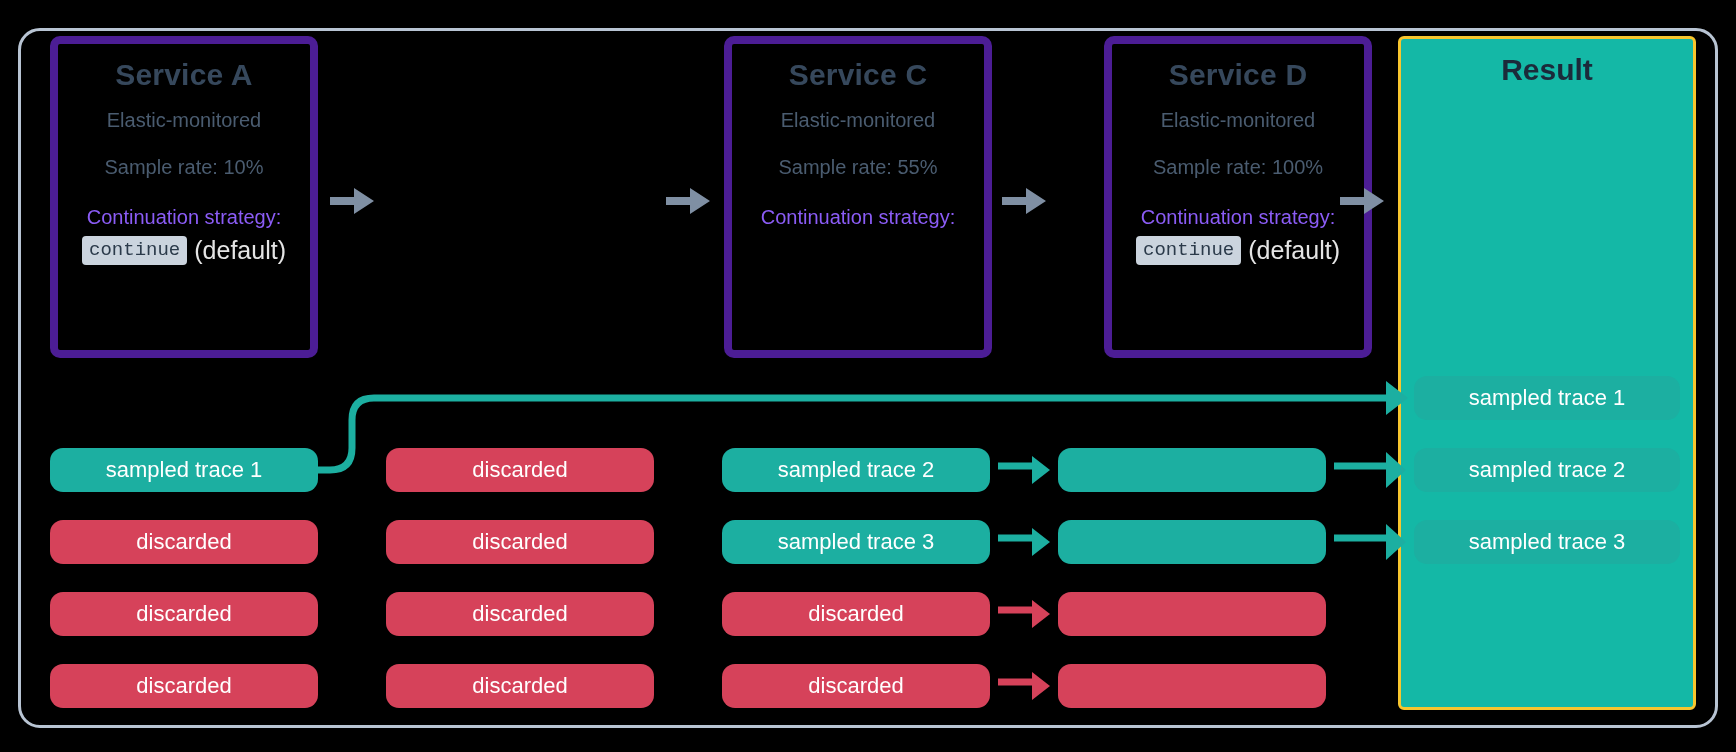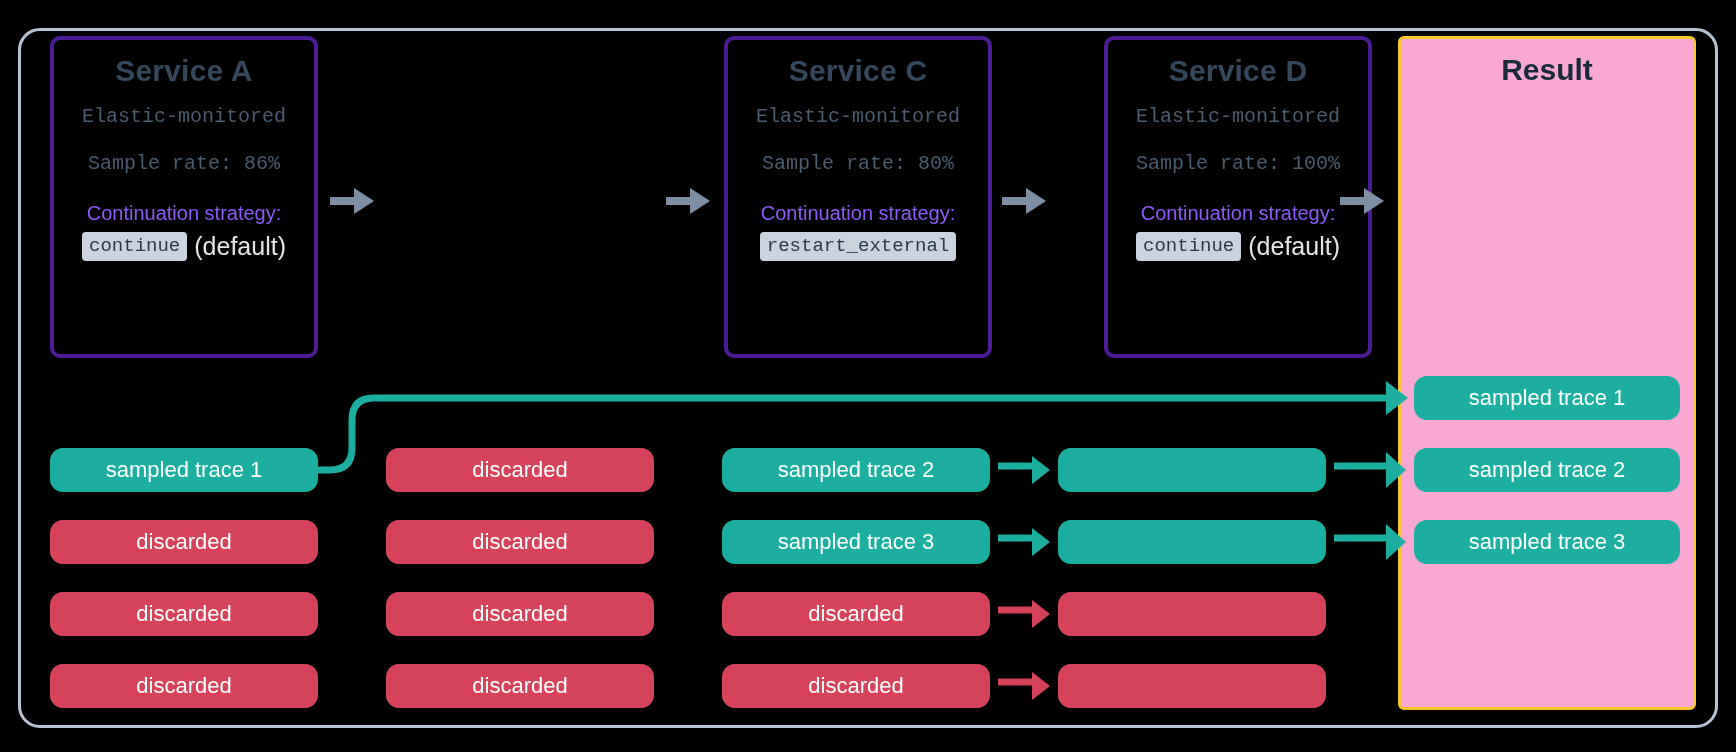--- a/index.html
+++ b/index.html
@@ -13,33 +13,32 @@
   
   .outer-frame{
     position:absolute;left:18px;top:28px;width:1700px;height:700px;
     border:3px solid #B8C4D3;border-radius:22px;box-sizing:border-box;
     pointer-events:none;
   }
 
   
   .svc{
     position:absolute;top:36px;height:322px;
-    border:4px solid #4c1d95;border-radius:10px;box-sizing:border-box;
+    border:8px solid #4c1d95;border-radius:10px;box-sizing:border-box;
     background:#000;
     display:flex;flex-direction:column;align-items:center;
     padding-top:14px;
   }
   .svc-title{
     font-size:30px;font-weight:bold;color:#36485C;letter-spacing:.2px;
     margin-bottom:16px;
   }
   .svc-line{
     font-size:20px;color:#4A5C70;margin-bottom:0;line-height:1.25;
     text-align:center;
-    font-family:Liberation Mono, monospace;
   }
   .gap-a{height:22px;}
   .gap-b{height:24px;}
   .svc-cont{
     font-size:20px;color:#8b5cf6;text-align:center;line-height:1.3;
     width:86%;
   }
   .strategy-row{
     margin-top:6px;display:flex;align-items:center;justify-content:flex-start;
     flex-wrap:nowrap;gap:7px;
@@ -47,21 +46,21 @@
   code.tag{
     background:#CBD4DE;color:#2B3A4A;border-radius:4px;
     font-family:"Liberation Mono", monospace;font-size:19px;
     padding:3px 7px 4px 7px;white-space:nowrap;
   }
   .dflt{font-size:25px;color:#e5e5e5;white-space:nowrap;}
 
   
   .result{
     position:absolute;top:36px;height:674px;
-    background:#f9a8d4;border:3px solid #F8C62E;border-radius:6px;
+    background:#14b8a6;border:3px solid #F8C62E;border-radius:6px;
     box-sizing:border-box;
   }
   .result-title{
     position:absolute;top:14px;left:0;right:0;text-align:center;
     font-size:30px;font-weight:bold;color:#1B2A3A;
   }
 
   
   .garrow{position:absolute;width:46px;height:30px;}
 
@@ -81,41 +80,37 @@
 <body>
 
 <div class="stage">
 
   <div class="outer-frame"></div>
 
   <div class="svc" style="left:50px;width:268px;">
     <div class="svc-title">Service A</div>
     <div class="svc-line">Elastic-monitored</div>
     <div class="gap-a"></div>
-    <div class="svc-line">Sample rate: 86%</div>
+    <div class="svc-line">Sample rate: 10%</div>
     <div class="gap-b"></div>
     <div class="svc-cont">Continuation strategy:</div>
     <div class="strategy-row">
       <code class="tag">continue</code>
       <span class="dflt">(default)</span>
     </div>
   </div>
 
 
   <div class="svc" style="left:724px;width:268px;">
     <div class="svc-title">Service C</div>
     <div class="svc-line">Elastic-monitored</div>
     <div class="gap-a"></div>
-    <div class="svc-line">Sample rate: 80%</div>
+    <div class="svc-line">Sample rate: 55%</div>
     <div class="gap-b"></div>
     <div class="svc-cont">Continuation strategy:</div>
-    <div class="strategy-row">
-      <code class="tag">restart_external</code>
-
-    </div>
   </div>
 
   <div class="svc" style="left:1060px;width:268px;margin-left:44px;">
     <div class="svc-title">Service D</div>
     <div class="svc-line">Elastic-monitored</div>
     <div class="gap-a"></div>
     <div class="svc-line">Sample rate: 100%</div>
     <div class="gap-b"></div>
     <div class="svc-cont">Continuation strategy:</div>
     <div class="strategy-row">

